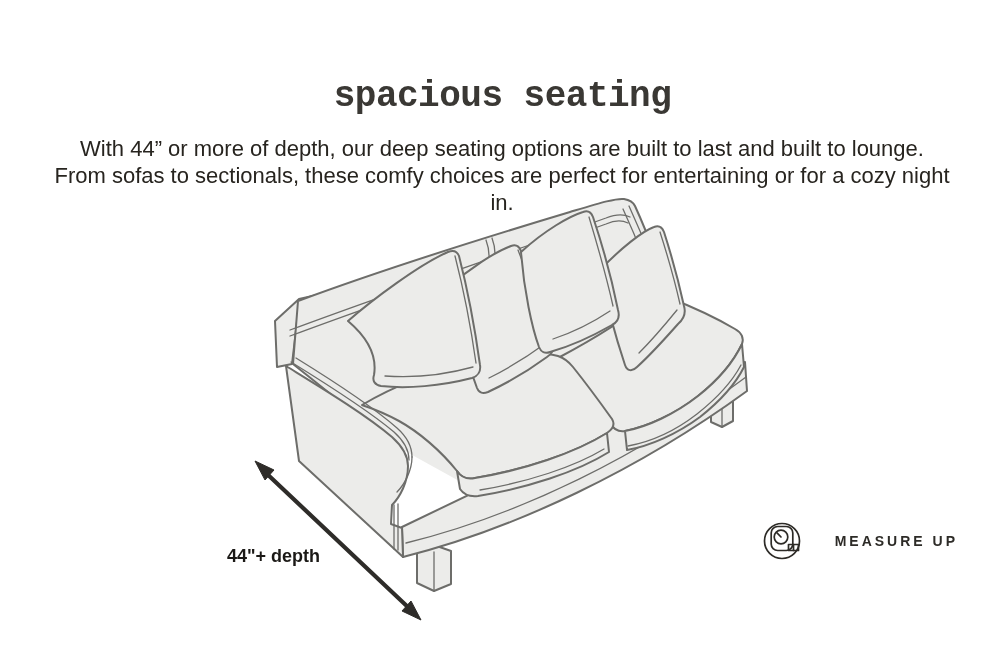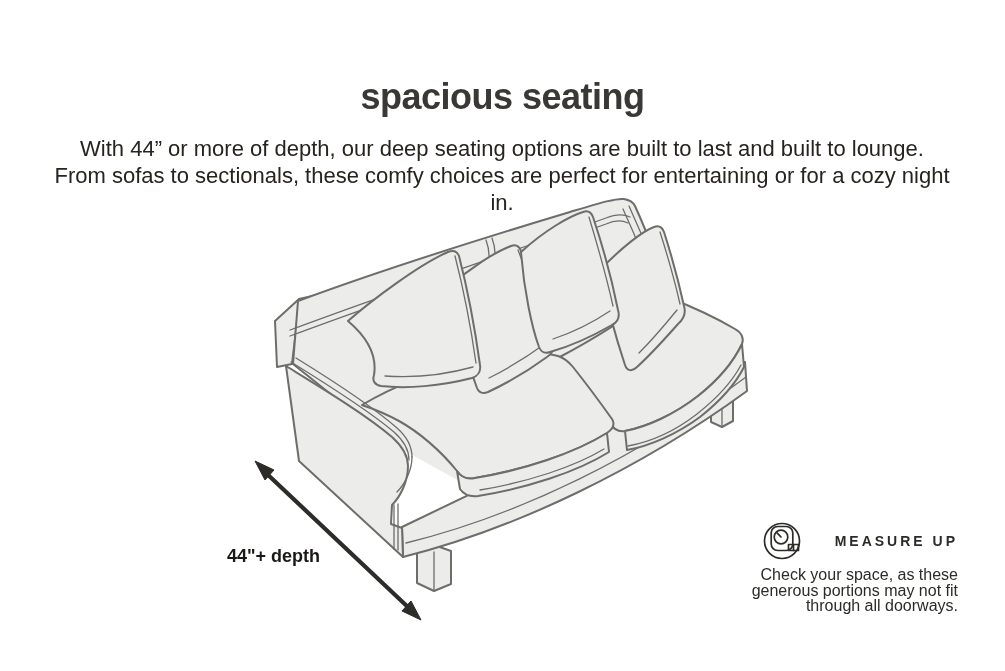--- a/index.html
+++ b/index.html
@@ -15,20 +15,21 @@
     width:1005px;height:671px;position:relative;overflow:hidden;
     background:#ffffff;
     font-family:"Liberation Sans","DejaVu Sans",sans-serif;
     color:var(--ink);
   }
   .page-title{
     position:absolute;left:0;top:52px;width:1005px;
     text-align:center;
     font-size:36px;font-weight:bold;letter-spacing:-0.5px;
     color:var(--title-ink);
+    font-family:Liberation Mono, monospace;
   }
   .intro-text{
     position:absolute;left:52px;top:113px;width:900px;
     text-align:center;
     font-size:22px;line-height:27px;
     color:var(--ink);
   }
   .sofa-svg{position:absolute;left:0;top:0;}
   .s-fill{fill:var(--sofa-fill);stroke:var(--sofa-stroke);stroke-width:2;stroke-linejoin:round;stroke-linecap:round;}
   .s-soft{fill:var(--sofa-fill);stroke:none;}
@@ -165,14 +166,13 @@
     <svg class="tape-icon" viewBox="0 0 44 44" aria-hidden="true">
       <circle cx="22" cy="22" r="17.5"></circle>
       <rect x="11.2" y="7.5" width="21.6" height="24" rx="6.5" ry="6.5"></rect>
       <circle cx="21" cy="18" r="6.8"></circle>
       <line x1="21" y1="18" x2="17" y2="13.8"></line>
       <rect x="28.5" y="25.5" width="10" height="6"></rect>
       <line x1="33.5" y1="25.5" x2="33.5" y2="31.5"></line>
     </svg>
     <span class="measure-title">MEASURE UP</span>
   </div>
-  <div class="measure-note">Check your space, as these generous portions may not fit through all doorways.</div>
 </div>
 
 </body></html>

